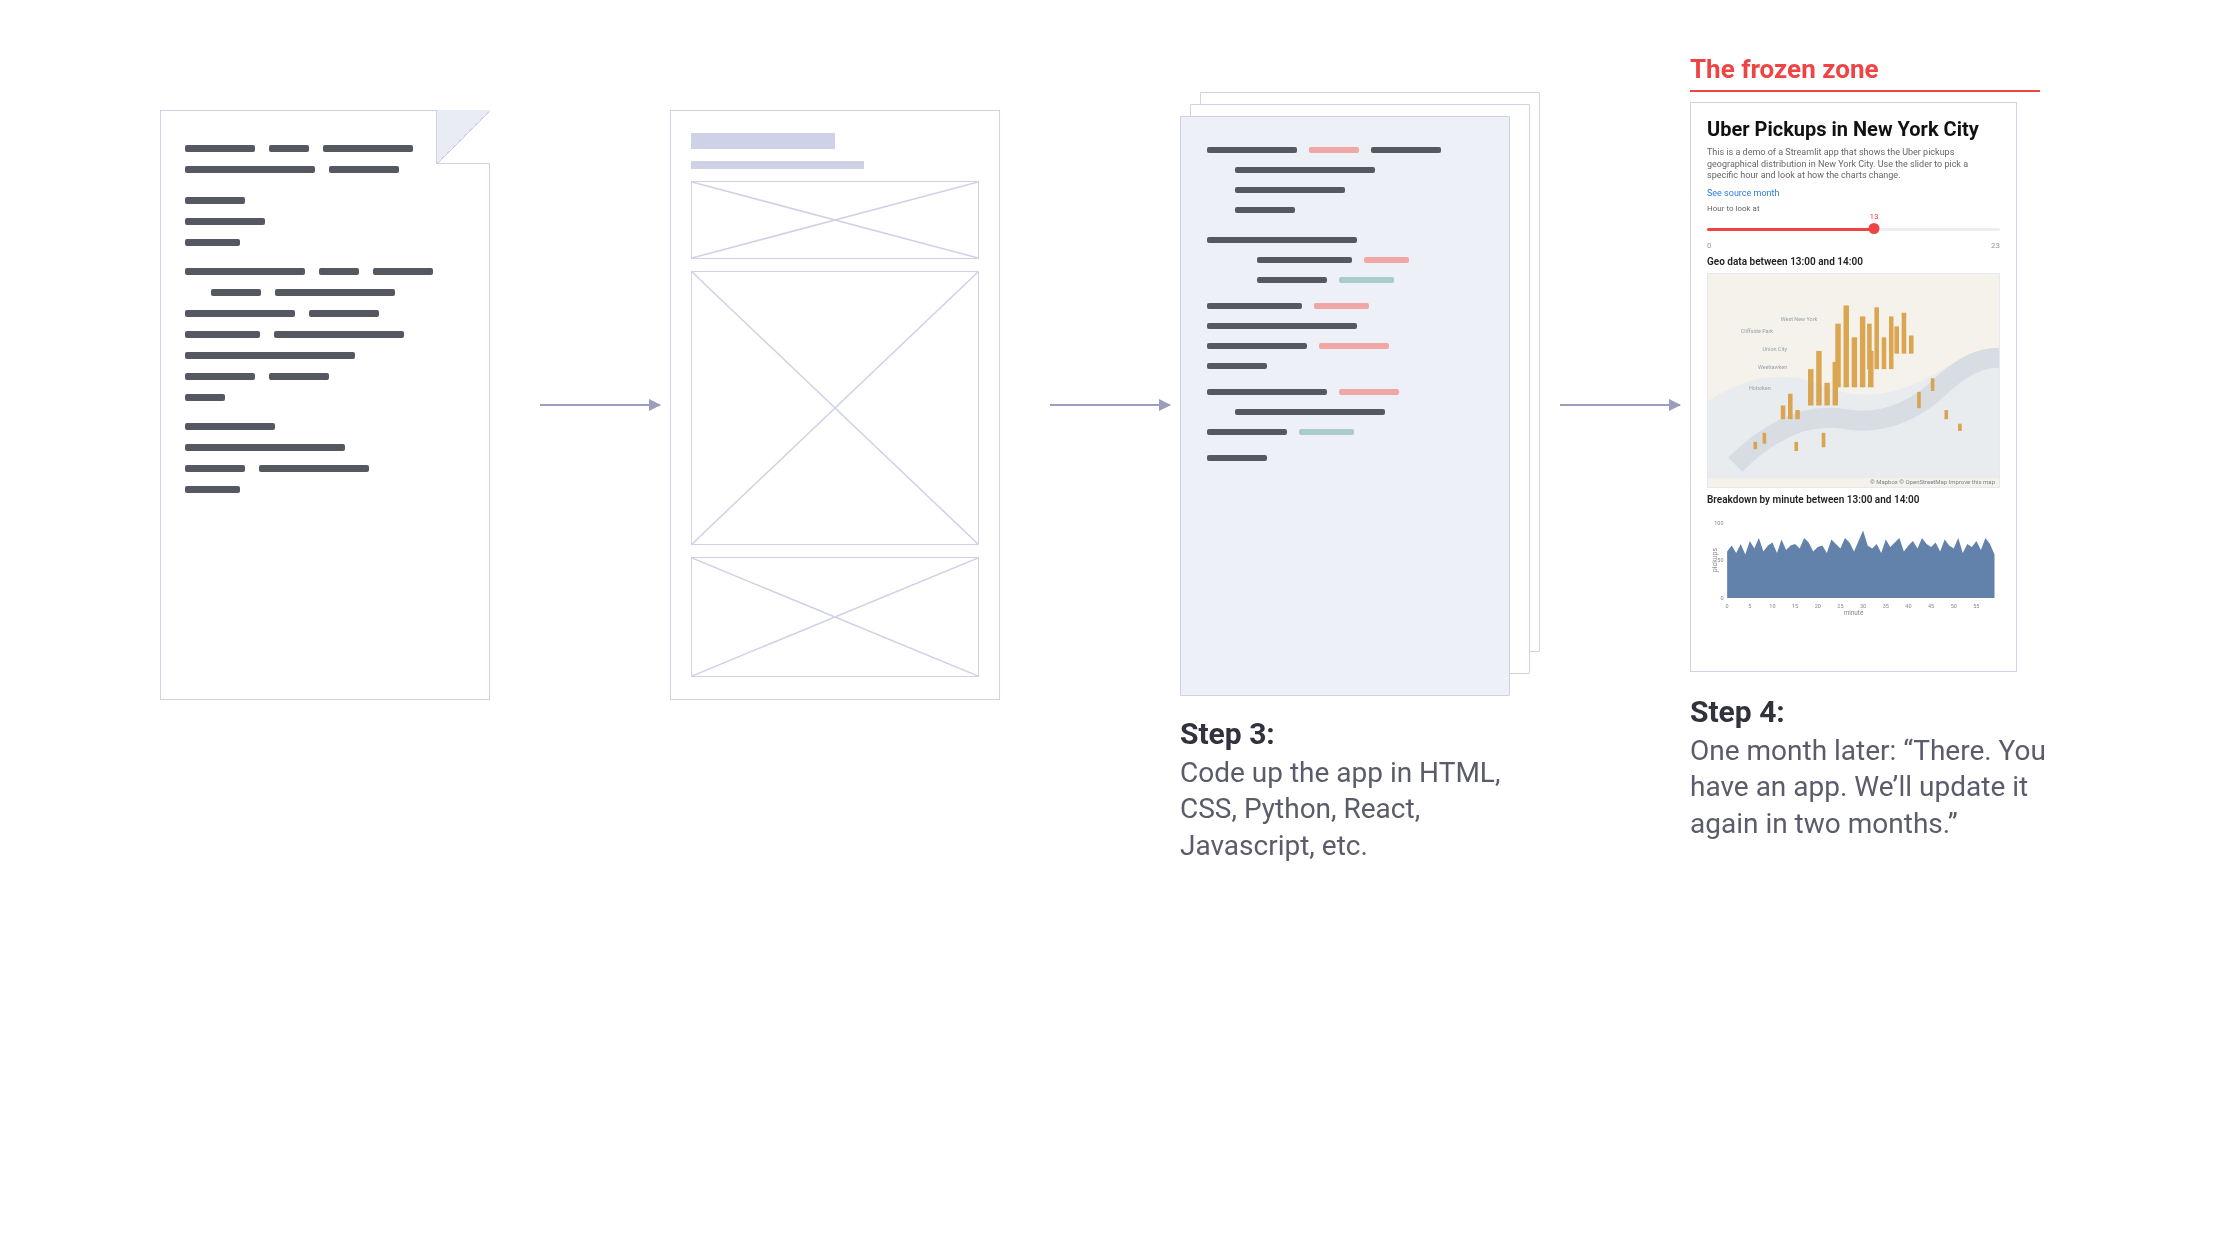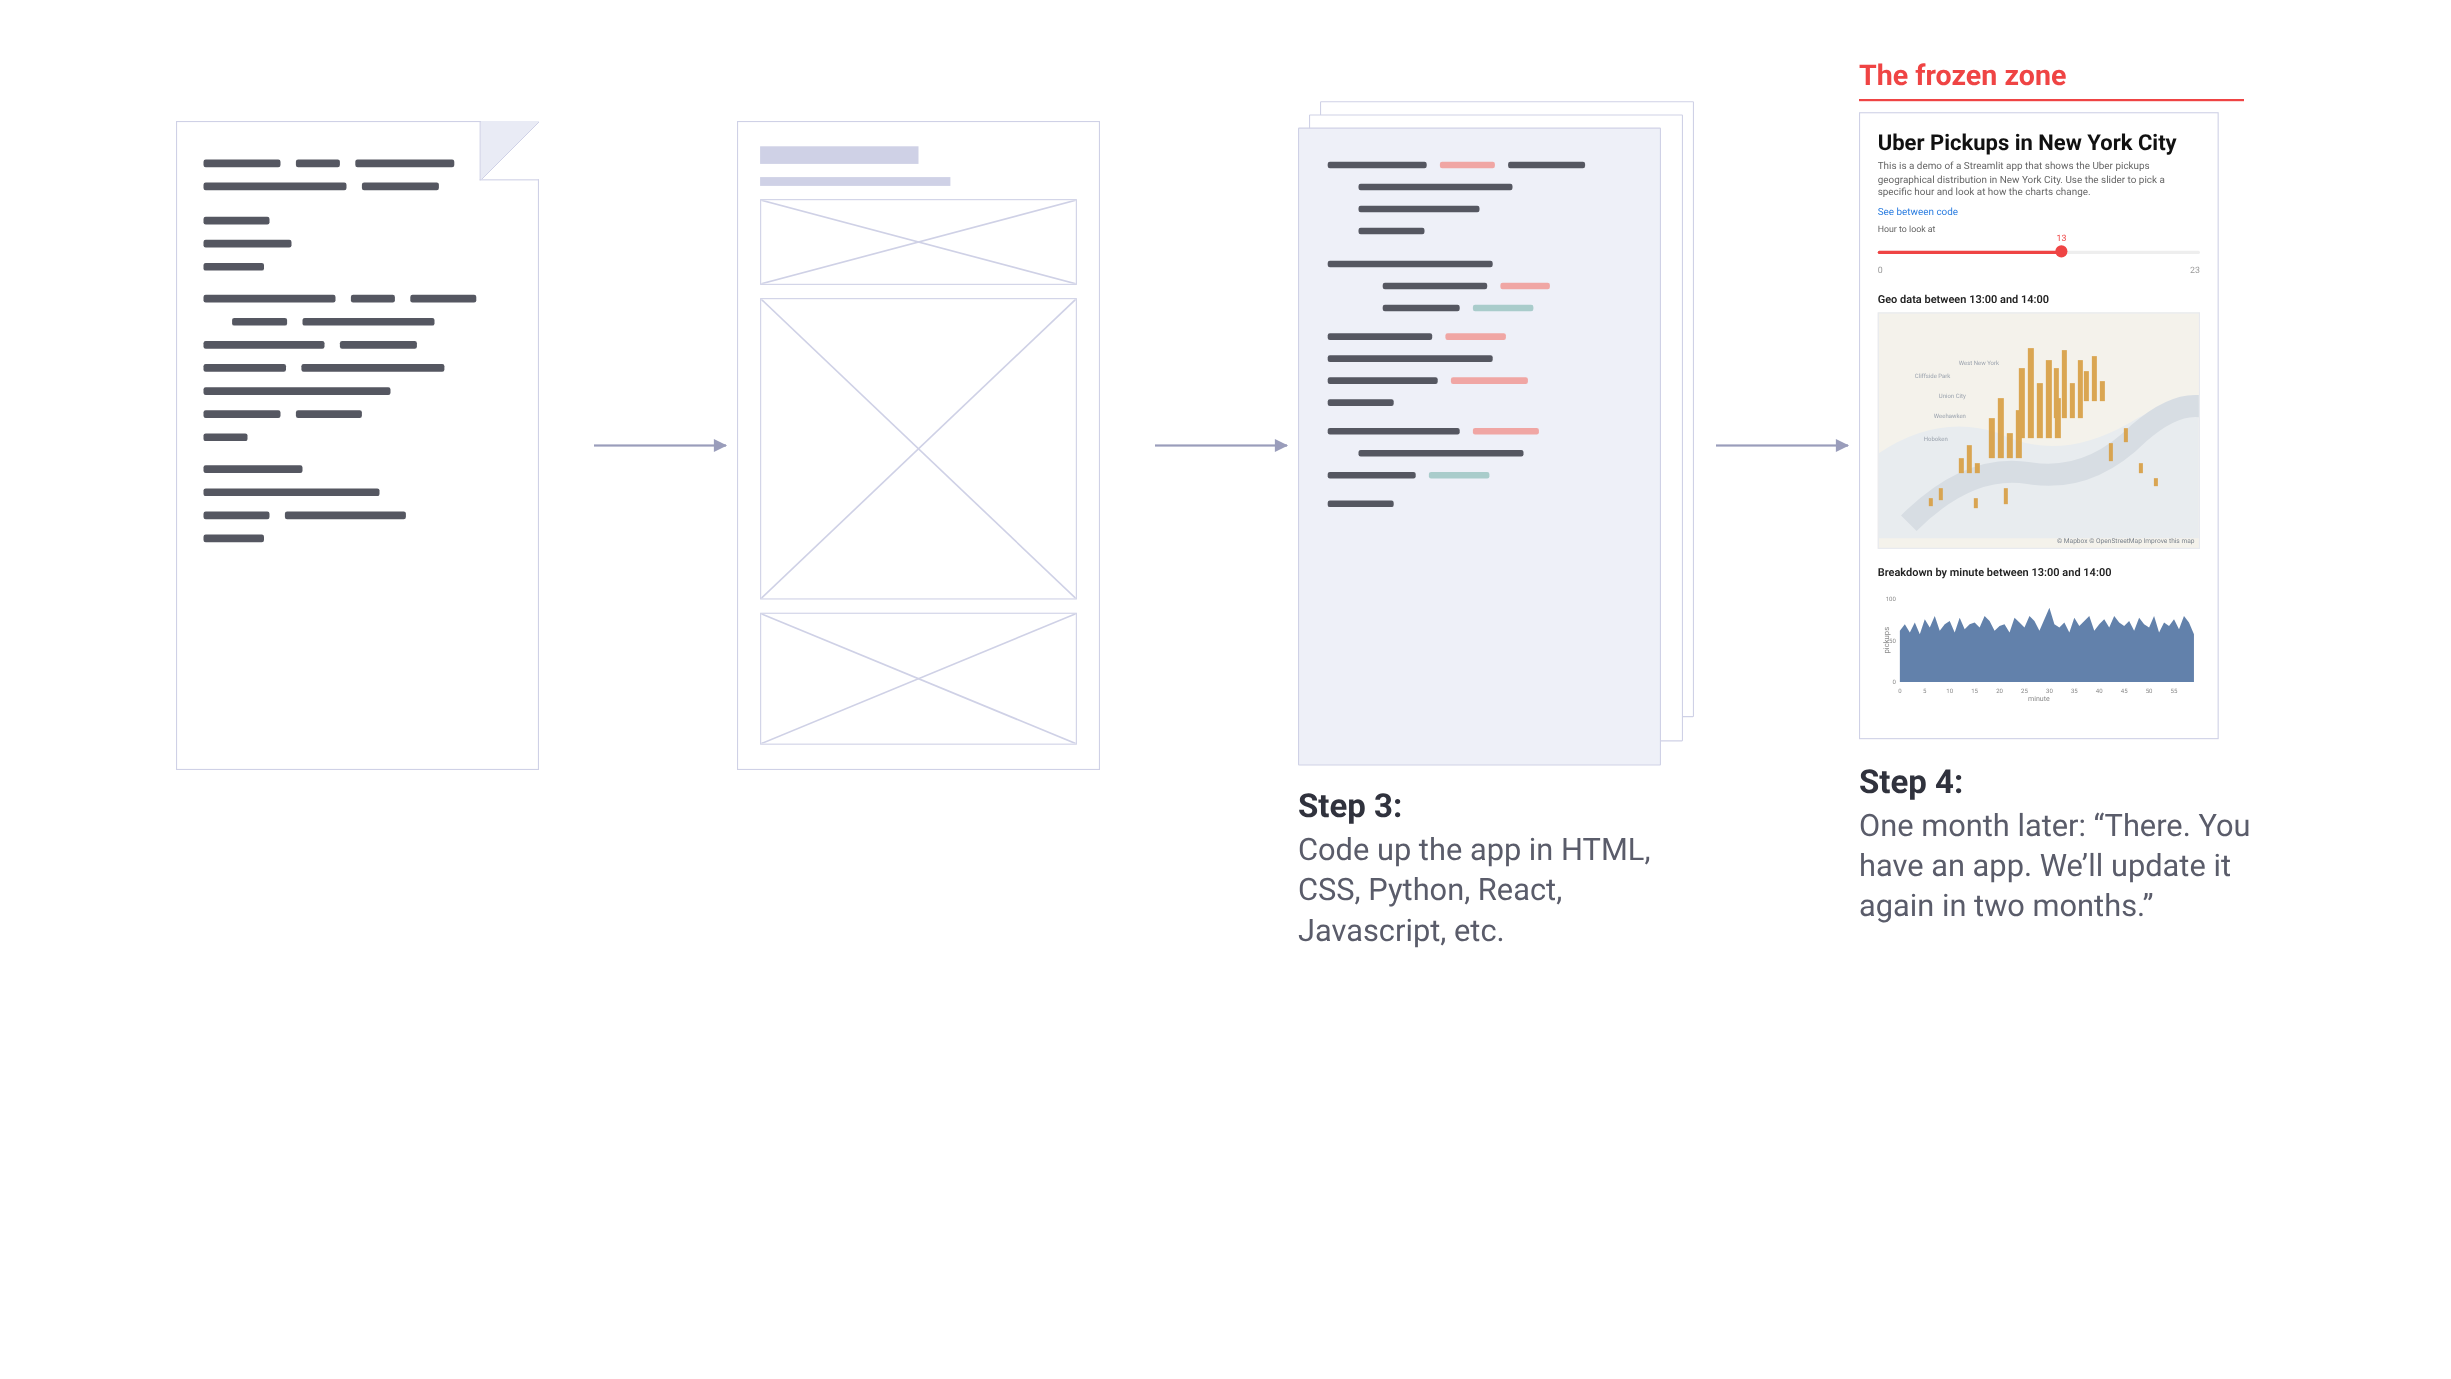--- a/index.html
+++ b/index.html
@@ -107,21 +107,21 @@
   .app-sub { font-size:9px; color:#666; line-height:1.3; }
   .app-link { font-size:9px; color:#2b7de0; }
   .slider-label { font-size:8px; color:#666; }
   .slider { position:relative; height:18px; }
   .slider .track { position:absolute; top:9px; left:0; right:0; height:3px; background:#eee; border-radius:2px;}
   .slider .fill { position:absolute; top:9px; left:0; width:57%; height:3px; background:#ef4444; border-radius:2px;}
   .slider .thumb { position:absolute; top:4px; left:57%; width:11px; height:11px; border-radius:50%; background:#ef4444; transform:translateX(-50%);}
   .slider .val { position:absolute; top:-7px; left:57%; transform:translateX(-50%); font-size:8px; color:#ef4444;}
   .slider-ends { display:flex; justify-content:space-between; font-size:8px; color:#999; margin-top:-2px;}
   .map { height:215px; border:1px solid #e7e9ef; position:relative; background:#f4f2eb; overflow:hidden;}
-  .chart-title { font-size:10px; font-weight:600; color:#222;margin-top:11px; }
+  .chart-title { font-size:10px; font-weight:600; color:#222; }
   .areachart { height:110px; position:relative; }
   .ylab { position:absolute; left:-4px; top:45px; transform:rotate(-90deg); font-size:7px; color:#888;}
   
   .cap { margin-top: 22px; max-width: 360px; }
   .cap-h { font-size: 30px; font-weight:700; color:#30323d; margin-bottom:4px;}
   .cap-t { font-size: 28px; color:#5a5c6a; line-height:1.3; }
 </style>
 </head>
 <body>
 
@@ -302,21 +302,21 @@
   <div class="arrow-col">
       <div class="arrow"></div>
     </div>
 
   <div class="col frozen-wrap" style="margin-top:-56px">
     <div class="frozen-label">The frozen zone</div>
     <div class="frozen-rule"></div>
     <div class="app4">
       <div class="app-title">Uber Pickups in New York City</div>
       <div class="app-sub">This is a demo of a Streamlit app that shows the Uber pickups geographical distribution in New York City. Use the slider to pick a specific hour and look at how the charts change.</div>
-      <div class="app-link">See between code</div>
+      <div class="app-link">See source month</div>
       <div class="slider-label">Hour to look at</div>
       <div class="slider">
         <div class="track"></div>
           <div class="fill"></div>
           <div class="thumb"></div>
         <div class="val">13</div>
       </div>
       <div class="slider-ends">
         <span>0</span>
         <span>23</span>

